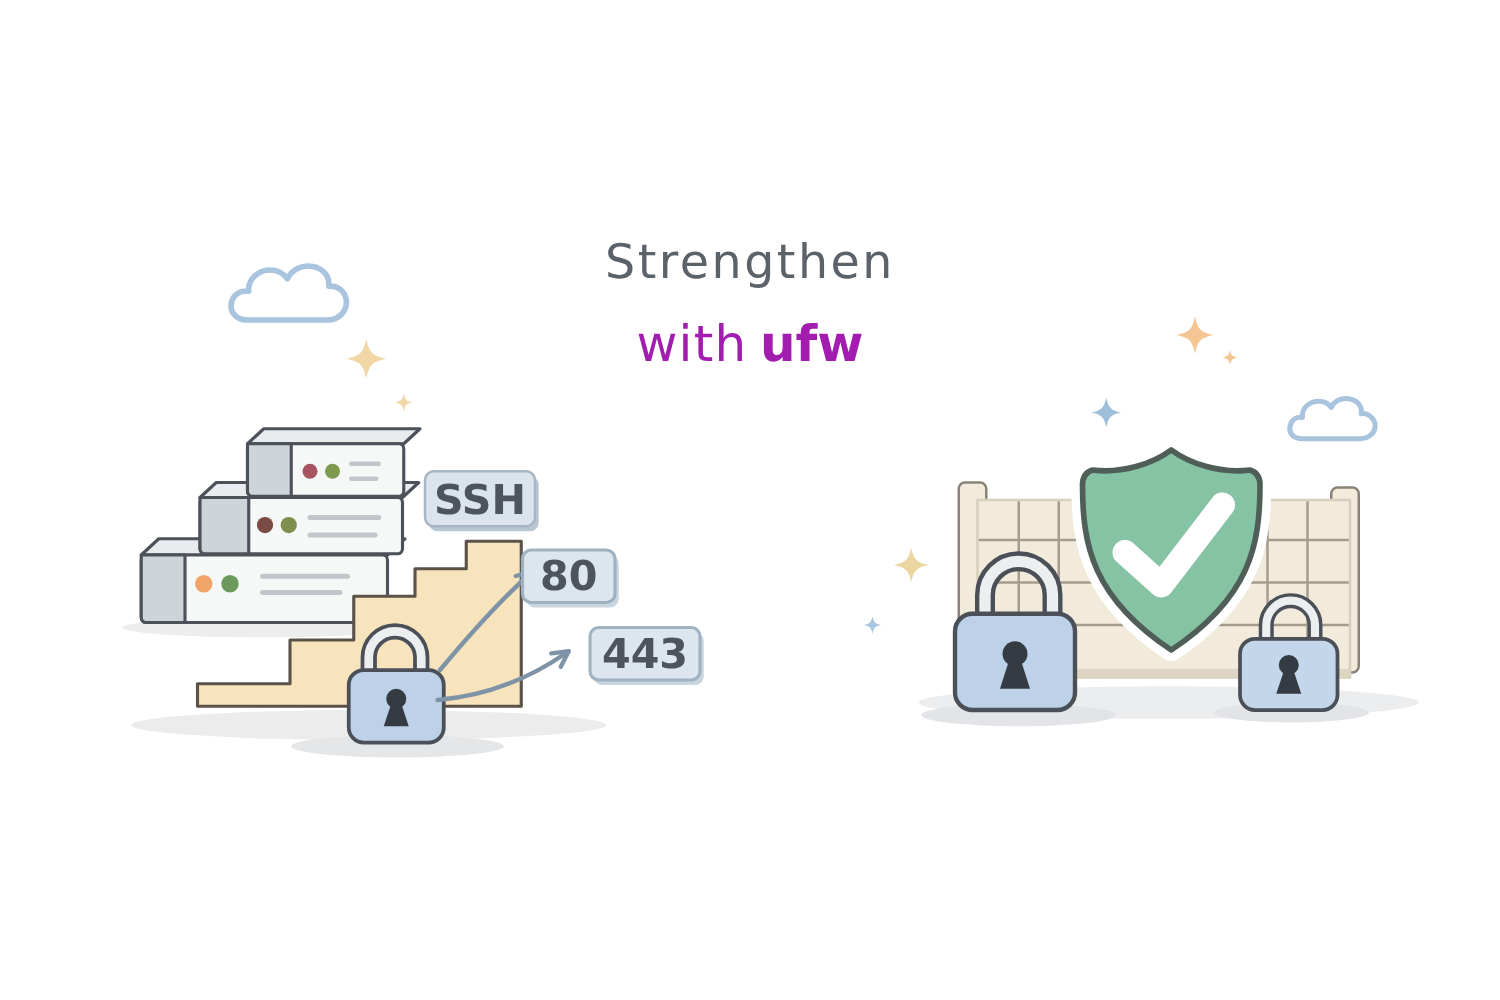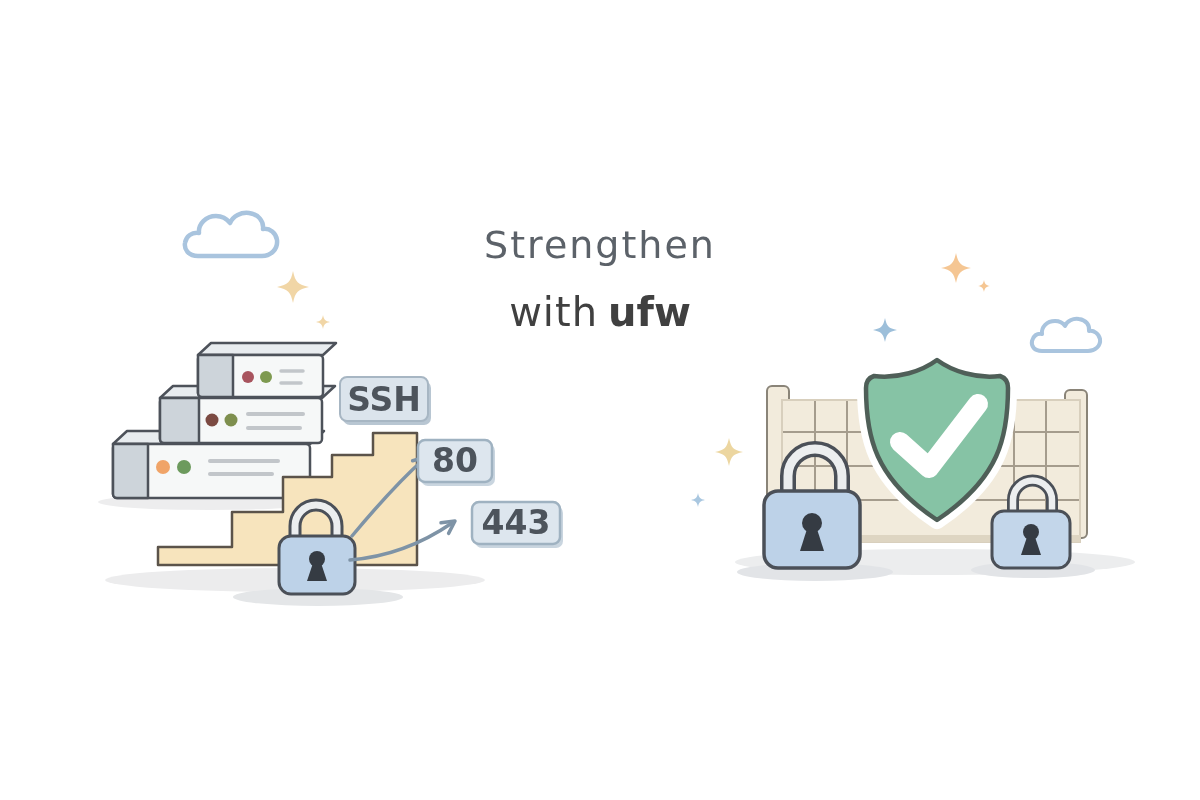--- a/index.html
+++ b/index.html
@@ -1,24 +1,24 @@
 <!DOCTYPE html>
 <html><head>
 <meta charset="utf-8">
 <style>
   html,body{margin:0;padding:0;background:#ffffff;}
   .canvas{
     position:relative;width:1200px;height:800px;overflow:hidden;
     background:#ffffff;font-family:"DejaVu Sans",sans-serif;
   }
   .scene{position:absolute;inset:0;width:1200px;height:800px;display:block;}
-  .title{position:absolute;top:188px;left:0;width:100%;text-align:center;z-index:3;pointer-events:none;margin-top:36px;}
+  .title{position:absolute;top:188px;left:0;width:100%;text-align:center;z-index:3;pointer-events:none;}
   .title .t1{font-size:38px;line-height:1.15;color:#5c6269;letter-spacing:2px;}
   .title .t2{font-size:64px;line-height:1.05;font-weight:bold;color:#3e74b4;letter-spacing:-1px;margin-top:12px;}
-  .title .t3{font-size:40px;line-height:1.1;color:#404040;margin-top:22px;letter-spacing:1px;}
+  .title .t3{font-size:40px;line-height:1.1;color:#a21caf;margin-top:22px;letter-spacing:1px;}
   .title .t3 .tool{font-weight:bold;margin-left:10px;letter-spacing:0;}
   svg text{font-family:"DejaVu Sans",sans-serif;font-weight:bold;fill:#4d545c;}
 </style>
 </head>
 <body>
 
 <div class="canvas">
 
   <svg class="scene" viewBox="0 0 1200 800">
 

